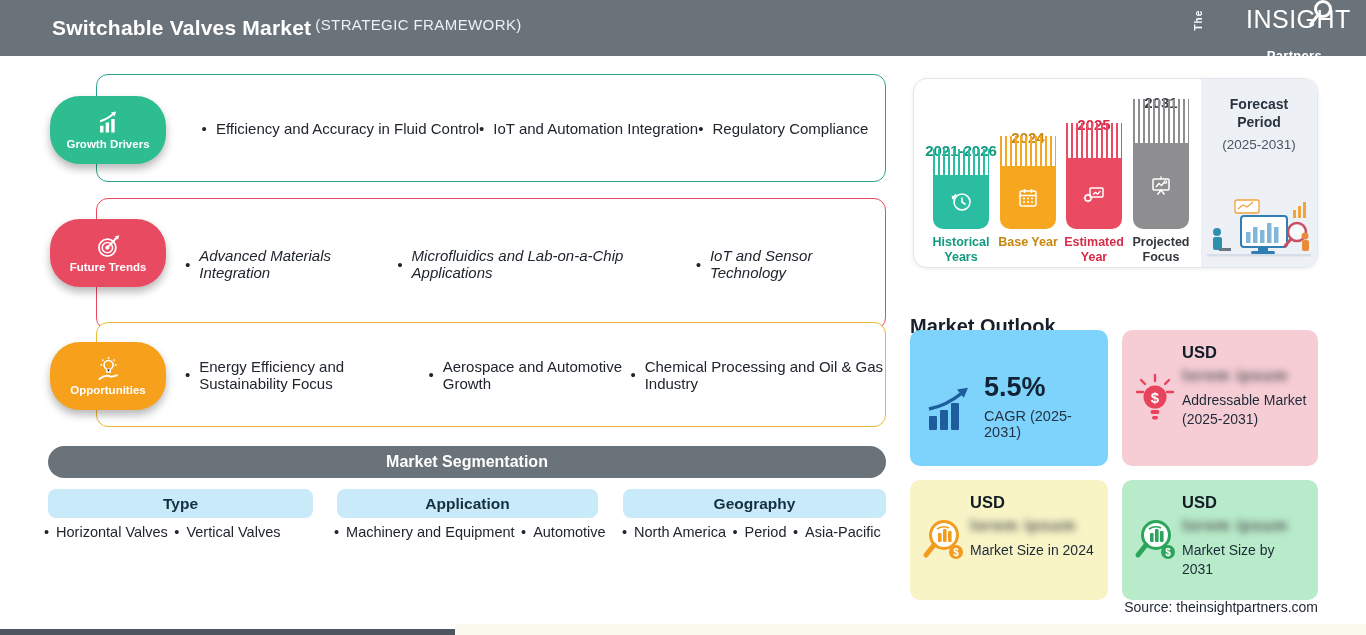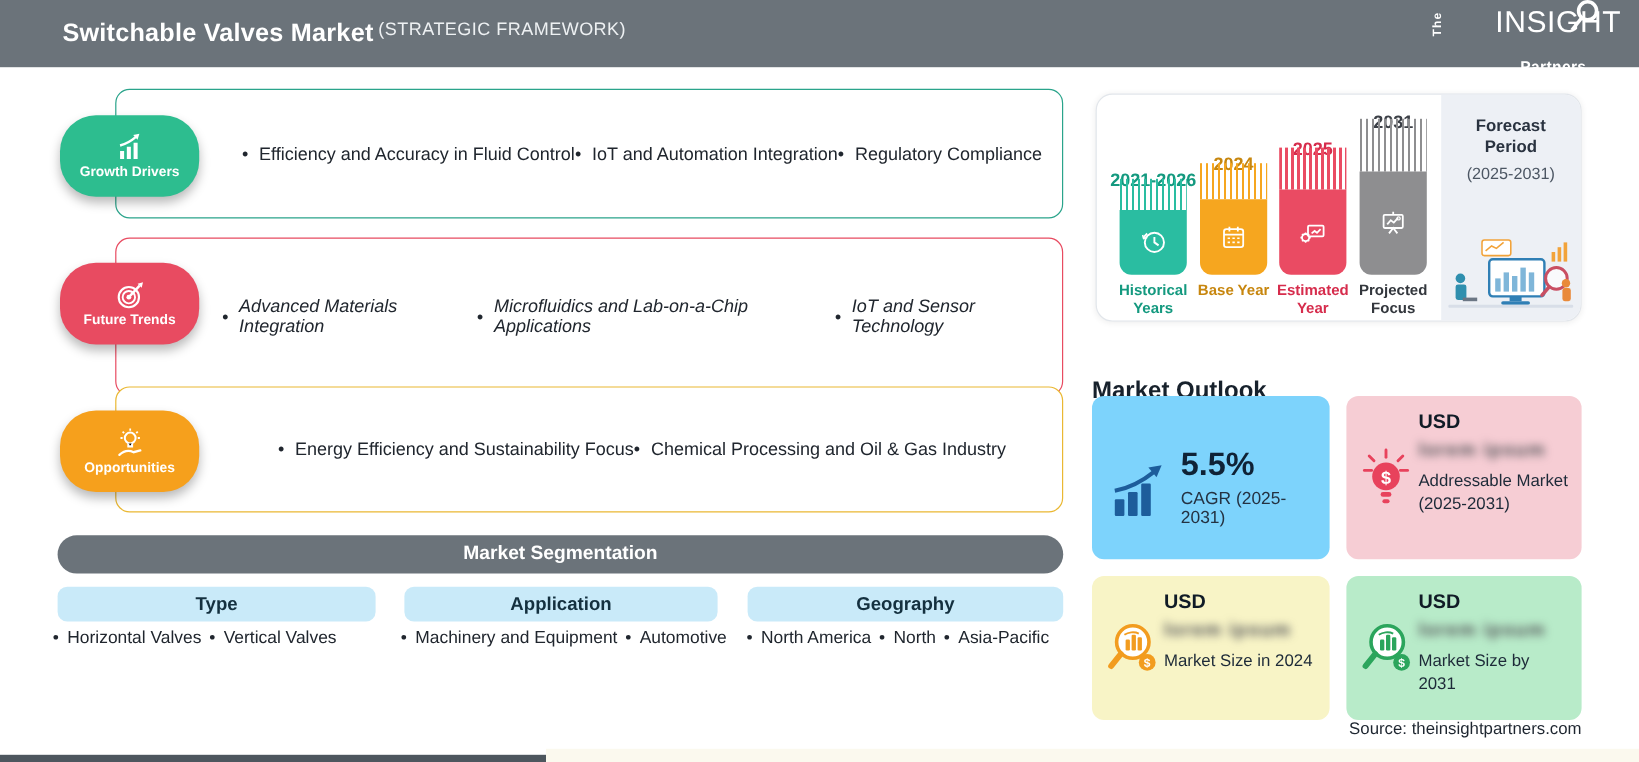--- a/index.html
+++ b/index.html
@@ -155,38 +155,39 @@
         <line x1="17.6" y1="3.2" x2="16.5" y2="4.3"></line>
           <line x1="4.8" y1="8" x2="6.4" y2="8"></line>
         <line x1="17.6" y1="8" x2="19.2" y2="8"></line>
       </g>
       <path stroke="#fff" stroke-width="1.7" fill="none" stroke-linecap="round" d="M4 20.5c3.5-3.2 7-3.6 10.5-2l5-1.3"></path>
     </svg>
     <span class="badge-label">Opportunities</span>
   </div>
   <div class="fw-box opps">
     <div class="fw-item">Energy Efficiency and Sustainability Focus</div>
+    <div class="fw-item">Aerospace and Automotive Growth</div>
     <div class="fw-item">Chemical Processing and Oil &amp; Gas Industry</div>
   </div>
 
   <div class="seg-bar">Market Segmentation</div>
   <div class="seg-chip chip-type">Type</div>
   <div class="seg-chip chip-app">Application</div>
   <div class="seg-chip chip-geo">Geography</div>
   <div class="seg-list list-type">
     <div class="seg-item">Horizontal Valves</div>
     <div class="seg-item">Vertical Valves</div>
   </div>
   <div class="seg-list list-app">
     <div class="seg-item">Machinery and Equipment</div>
     <div class="seg-item">Automotive</div>
   </div>
   <div class="seg-list list-geo">
     <div class="seg-item">North America</div>
-    <div class="seg-item">North</div>
+    <div class="seg-item">Period</div>
     <div class="seg-item">Asia-Pacific</div>
   </div>
 
   <div class="tl-card">
     <div class="tl-forecast">
       <div class="tl-forecast-title">Forecast Period</div>
       <div class="tl-forecast-range">(2025-2031)</div>
       <svg class="tl-illustration" width="108" height="66" viewBox="0 0 108 66">
         <rect x="30" y="4" width="24" height="13" rx="2" fill="#fff" stroke="#f2a33a" stroke-width="1.3"></rect>
         <path d="M33 13l5-4 4 2 6-5" stroke="#f2a33a" stroke-width="1.3" fill="none"></path>

